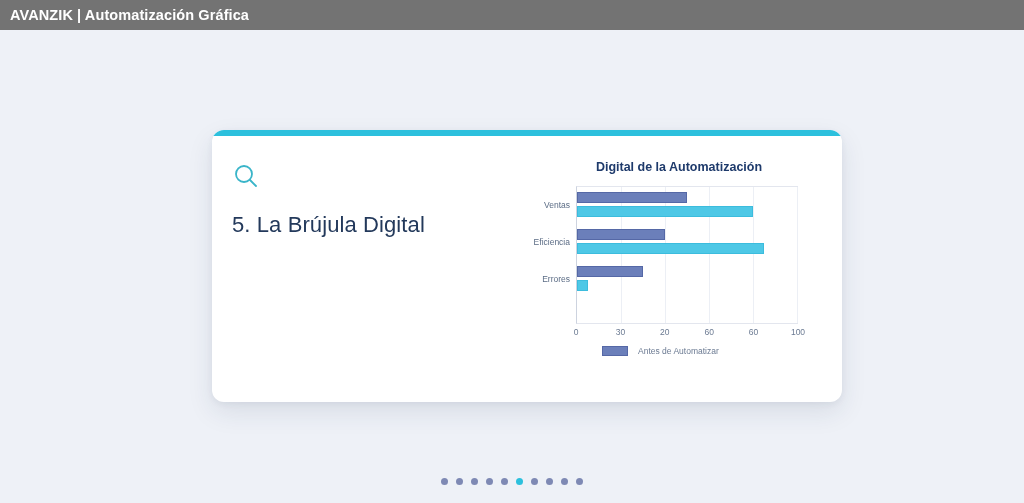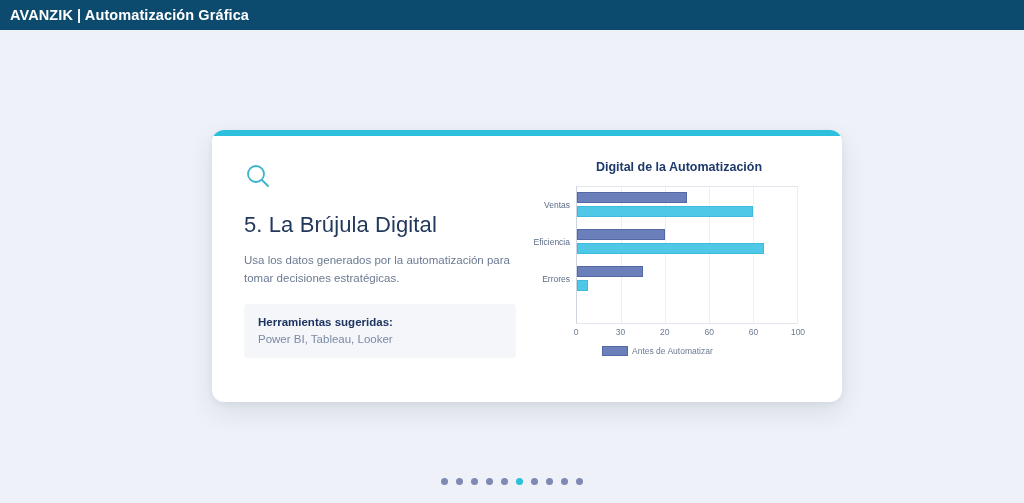--- a/index.html
+++ b/index.html
@@ -6,21 +6,21 @@
   html, body {
     width: 1024px; height: 503px;
     background: #eef1f7;
     font-family: "Liberation Sans", sans-serif;
     overflow: hidden;
   }
 
   
   #app-header {
     height: 30px;
-    background: #0c4a6e;
+    background: #737373;
     display: flex; align-items: center;
     padding-left: 10px;
   }
   #app-header .brand {
     color: #ffffff;
     font-size: 14.5px;
     font-weight: bold;
     letter-spacing: .1px;
   }
 
@@ -46,21 +46,21 @@
     left: 0; top: 0; right: 0;
     height: 6px;
     background: #2cc0dd;
     border-top-left-radius: 12px;
     border-top-right-radius: 12px;
   }
 
   
   #card-left {
     width: 312px;
-    padding: 32px 0 0 32px;
+    padding: 32px 0 0 20px;
   }
   #search-icon {
     width: 28px; height: 28px;
     display: block;
     margin-bottom: 22px;
   }
   #slide-title {
     font-size: 22px;
     color: #23395b;
     font-weight: 400;
@@ -159,21 +159,21 @@
     top: 3px;
     font-size: 8.5px;
     color: #6b7a92;
     transform: translateX(-50%);
   }
   #chart-legend {
     margin-left: 78px;
     margin-top: 6px;
     display: flex;
     align-items: center;
-    gap: 4px;
+    gap: 10px;
   }
   #chart-legend .swatch {
     width: 26px; height: 10px;
     background: #6b7fba;
     border: 1px solid #5568a6;
   }
   #chart-legend .legend-label {
     font-size: 8.5px;
     color: #6b7a92;
   }
@@ -208,26 +208,21 @@
   <div id="slide-card">
     <div id="card-accent-bar"></div>
 
     <div id="card-left">
       <svg id="search-icon" viewBox="0 0 28 28">
         <circle cx="12" cy="12" r="8" fill="none" stroke="#3ab5c9" stroke-width="1.8"></circle>
         <line x1="18" y1="18" x2="24" y2="24" stroke="#3ab5c9" stroke-width="1.8" stroke-linecap="round"></line>
       </svg>
 
       <div id="slide-title">5. La Brújula Digital</div>
-      <div id="slide-desc">Usa los datos generados por la automatización para tomar decisiones estratégicas.</div>
-
-      <div id="tools-box">
-        <div class="tools-title">Herramientas sugeridas:</div>
-        <div class="tools-list">Power BI, Tableau, Looker</div>
-      </div>
+
     </div>
 
     <div id="card-right">
       <div id="chart-title">Digital de la Automatización</div>
       <div id="chart-area">
           <div class="gridline" style="left: 20%;"></div>
           <div class="gridline" style="left: 40%;"></div>
           <div class="gridline" style="left: 60%;"></div>
           <div class="gridline" style="left: 80%;"></div>
           <div class="gridline" style="left: 100%;"></div>

